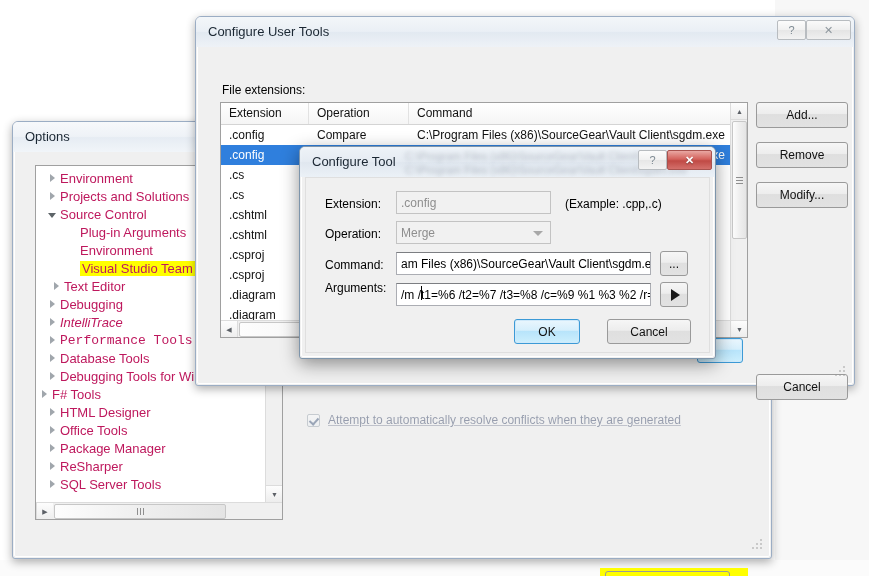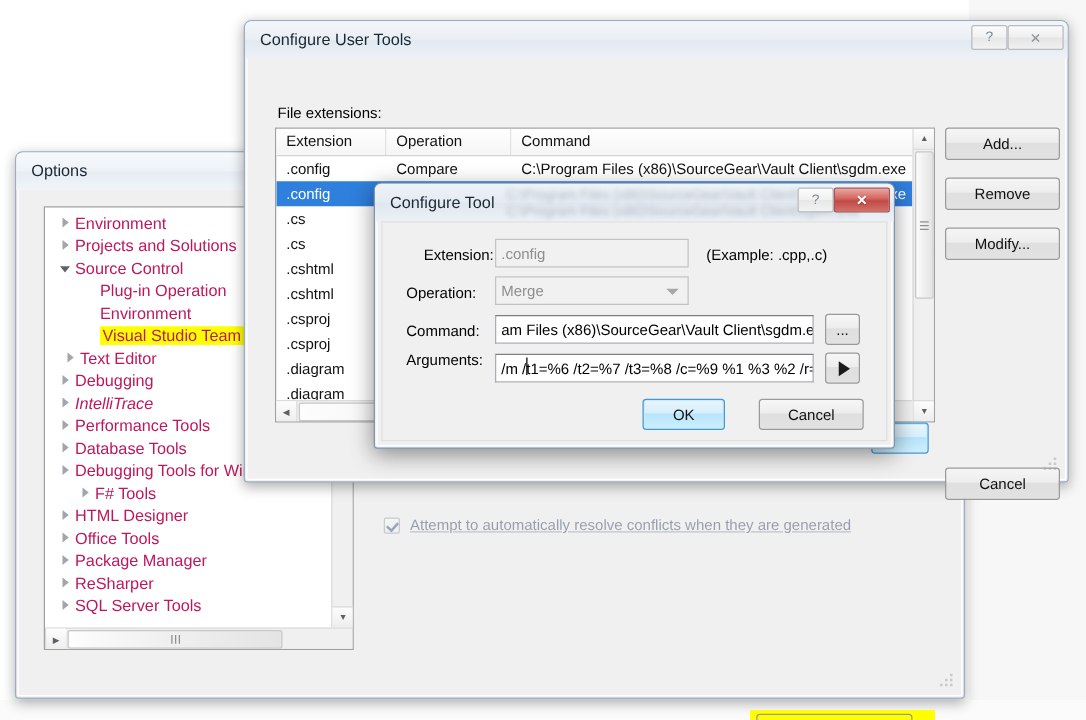--- a/index.html
+++ b/index.html
@@ -472,21 +472,21 @@
               <span class="tlabel">Projects and Solutions</span>
             </div>
             <div class="tnode" style="padding-left: 8px;">
               <div class="tw">
                 <span class="arrow-expanded"></span>
               </div>
               <span class="tlabel">Source Control</span>
             </div>
             <div class="tnode" style="padding-left: 28px;">
               <div class="tw"></div>
-              <span class="tlabel">Plug-in Operation</span>
+              <span class="tlabel">Plug-in Arguments</span>
             </div>
             <div class="tnode" style="padding-left: 28px;">
               <div class="tw"></div>
               <span class="tlabel">Environment</span>
             </div>
             <div class="tnode" style="padding-left: 28px;">
               <div class="tw"></div>
               <span class="tlabel hl">Visual Studio Team Foundation Server</span>
             </div>
             <div class="tnode" style="padding-left: 12px;">
@@ -500,39 +500,39 @@
                 <span class="arrow-collapsed"></span>
               </div>
               <span class="tlabel">Debugging</span>
             </div>
             <div class="tnode" style="padding-left: 8px; font-style: italic;">
               <div class="tw">
                 <span class="arrow-collapsed"></span>
               </div>
               <span class="tlabel">IntelliTrace</span>
             </div>
-            <div class="tnode" style="padding-left: 8px;">
+            <div class="tnode" style="padding-left: 8px; font-family: Liberation Mono, monospace;">
               <div class="tw">
                 <span class="arrow-collapsed"></span>
               </div>
               <span class="tlabel">Performance Tools</span>
             </div>
             <div class="tnode" style="padding-left: 8px;">
               <div class="tw">
                 <span class="arrow-collapsed"></span>
               </div>
               <span class="tlabel">Database Tools</span>
             </div>
             <div class="tnode" style="padding-left: 8px;">
               <div class="tw">
                 <span class="arrow-collapsed"></span>
               </div>
               <span class="tlabel">Debugging Tools for Windows</span>
             </div>
-            <div class="tnode" style="padding-left: 24px;">
+            <div class="tnode" style="padding-left: 0;">
               <div class="tw">
                 <span class="arrow-collapsed"></span>
               </div>
               <span class="tlabel">F# Tools</span>
             </div>
             <div class="tnode" style="padding-left: 8px;">
               <div class="tw">
                 <span class="arrow-collapsed"></span>
               </div>
               <span class="tlabel">HTML Designer</span>
@@ -742,21 +742,21 @@
     <div class="capbtn" style="right:48px;">
       <span>?</span>
     </div>
     <div class="capbtn close" style="right:3px;">
       <span>✕</span>
     </div>
   </div>
 
   <div id="ct-panel"></div>
 
-  <div class="label" style="left:25px;top:50px;margin-left:14px;">Extension:</div>
+  <div class="label" style="left:25px;top:50px;">Extension:</div>
   <div class="field disabled" style="left:96px;top:44px;width:155px;height:23px;">
     <span>.config</span>
   </div>
   <div class="label" style="left:265px;top:50px;">(Example: .cpp,.c)</div>
 
   <div class="label" style="left:25px;top:80px;">Operation:</div>
   <div class="field disabled" style="left:96px;top:74px;width:155px;height:23px;">
     <span>Merge</span>
     <span class="combo-arrow"></span>
   </div>

